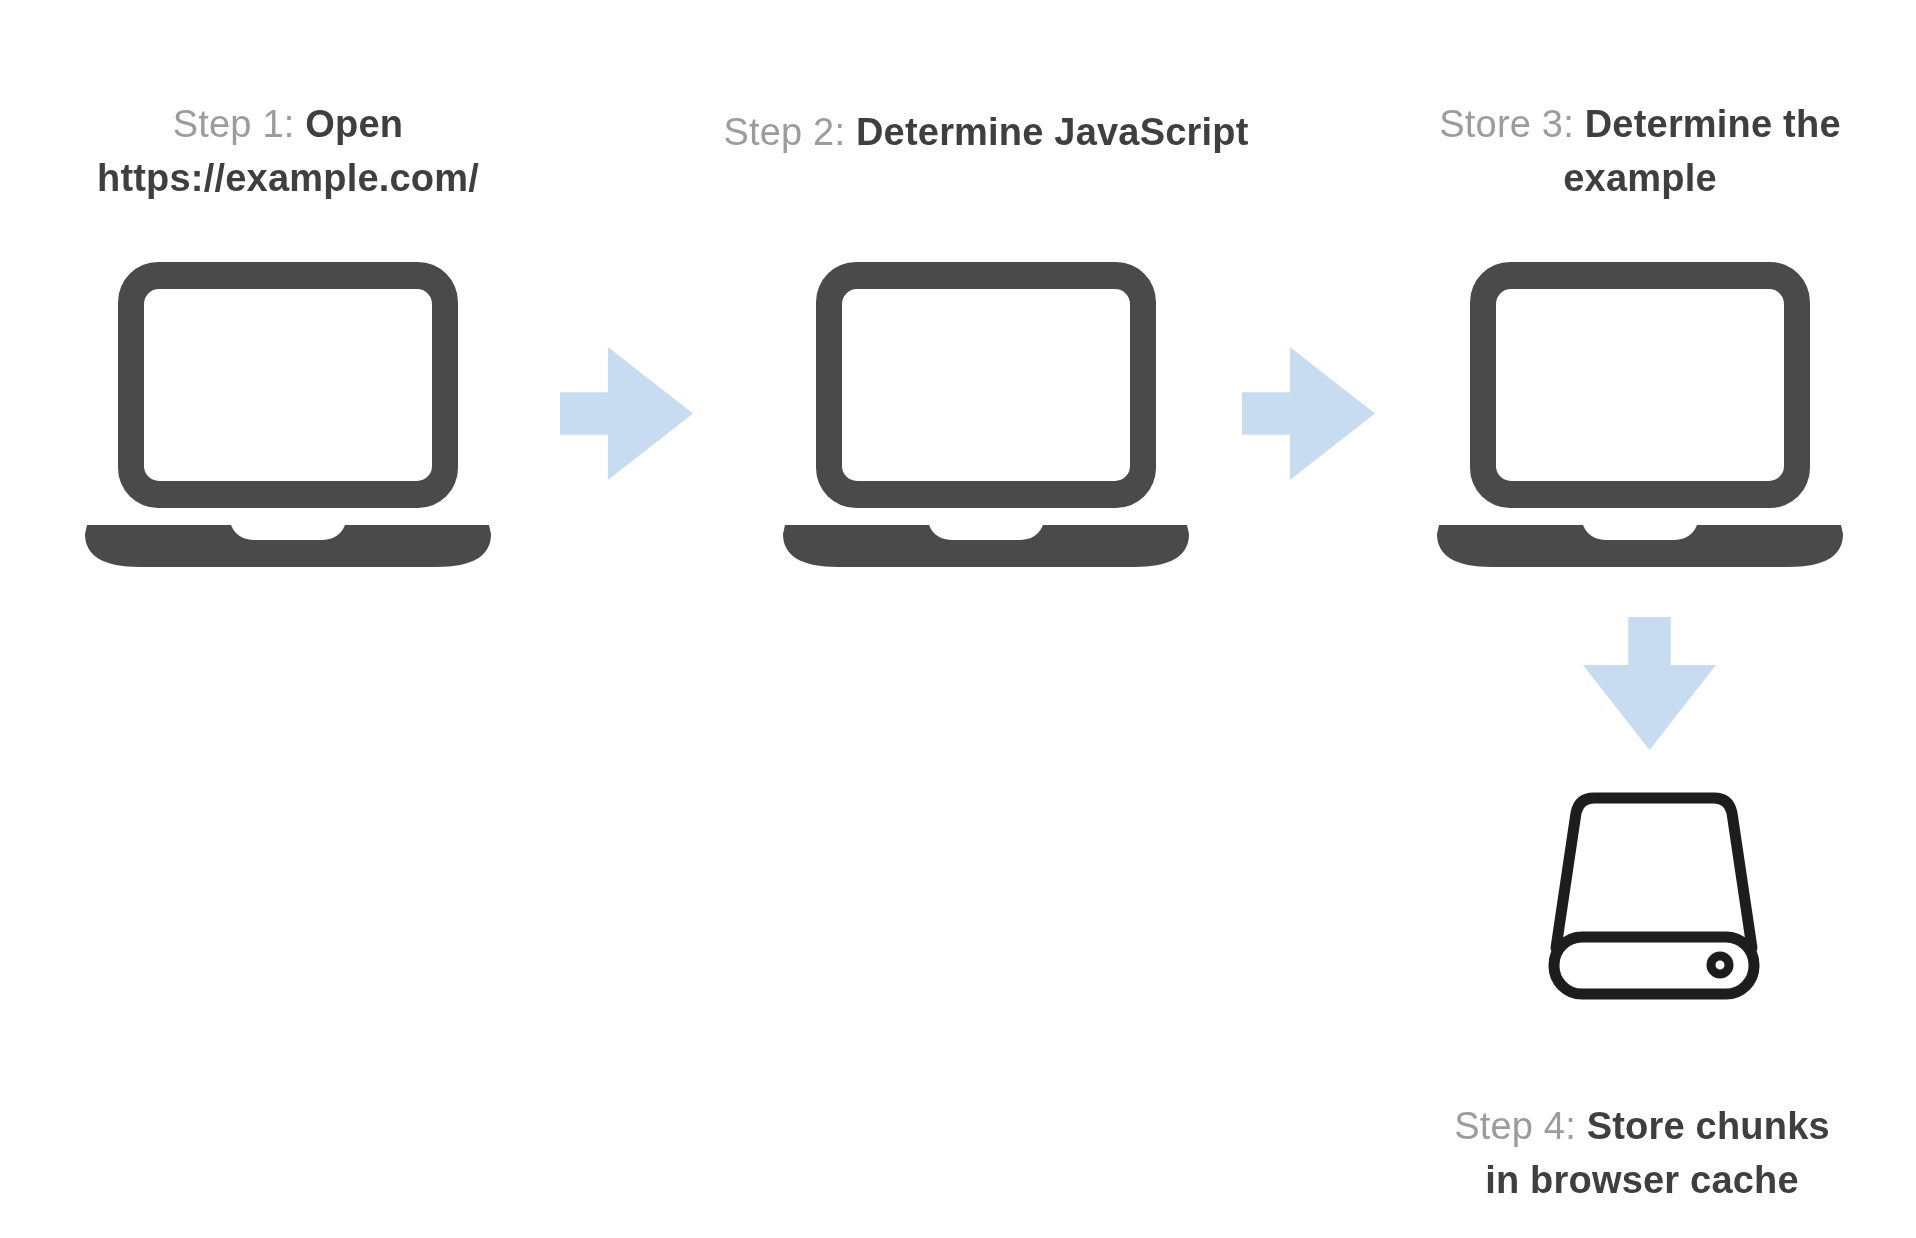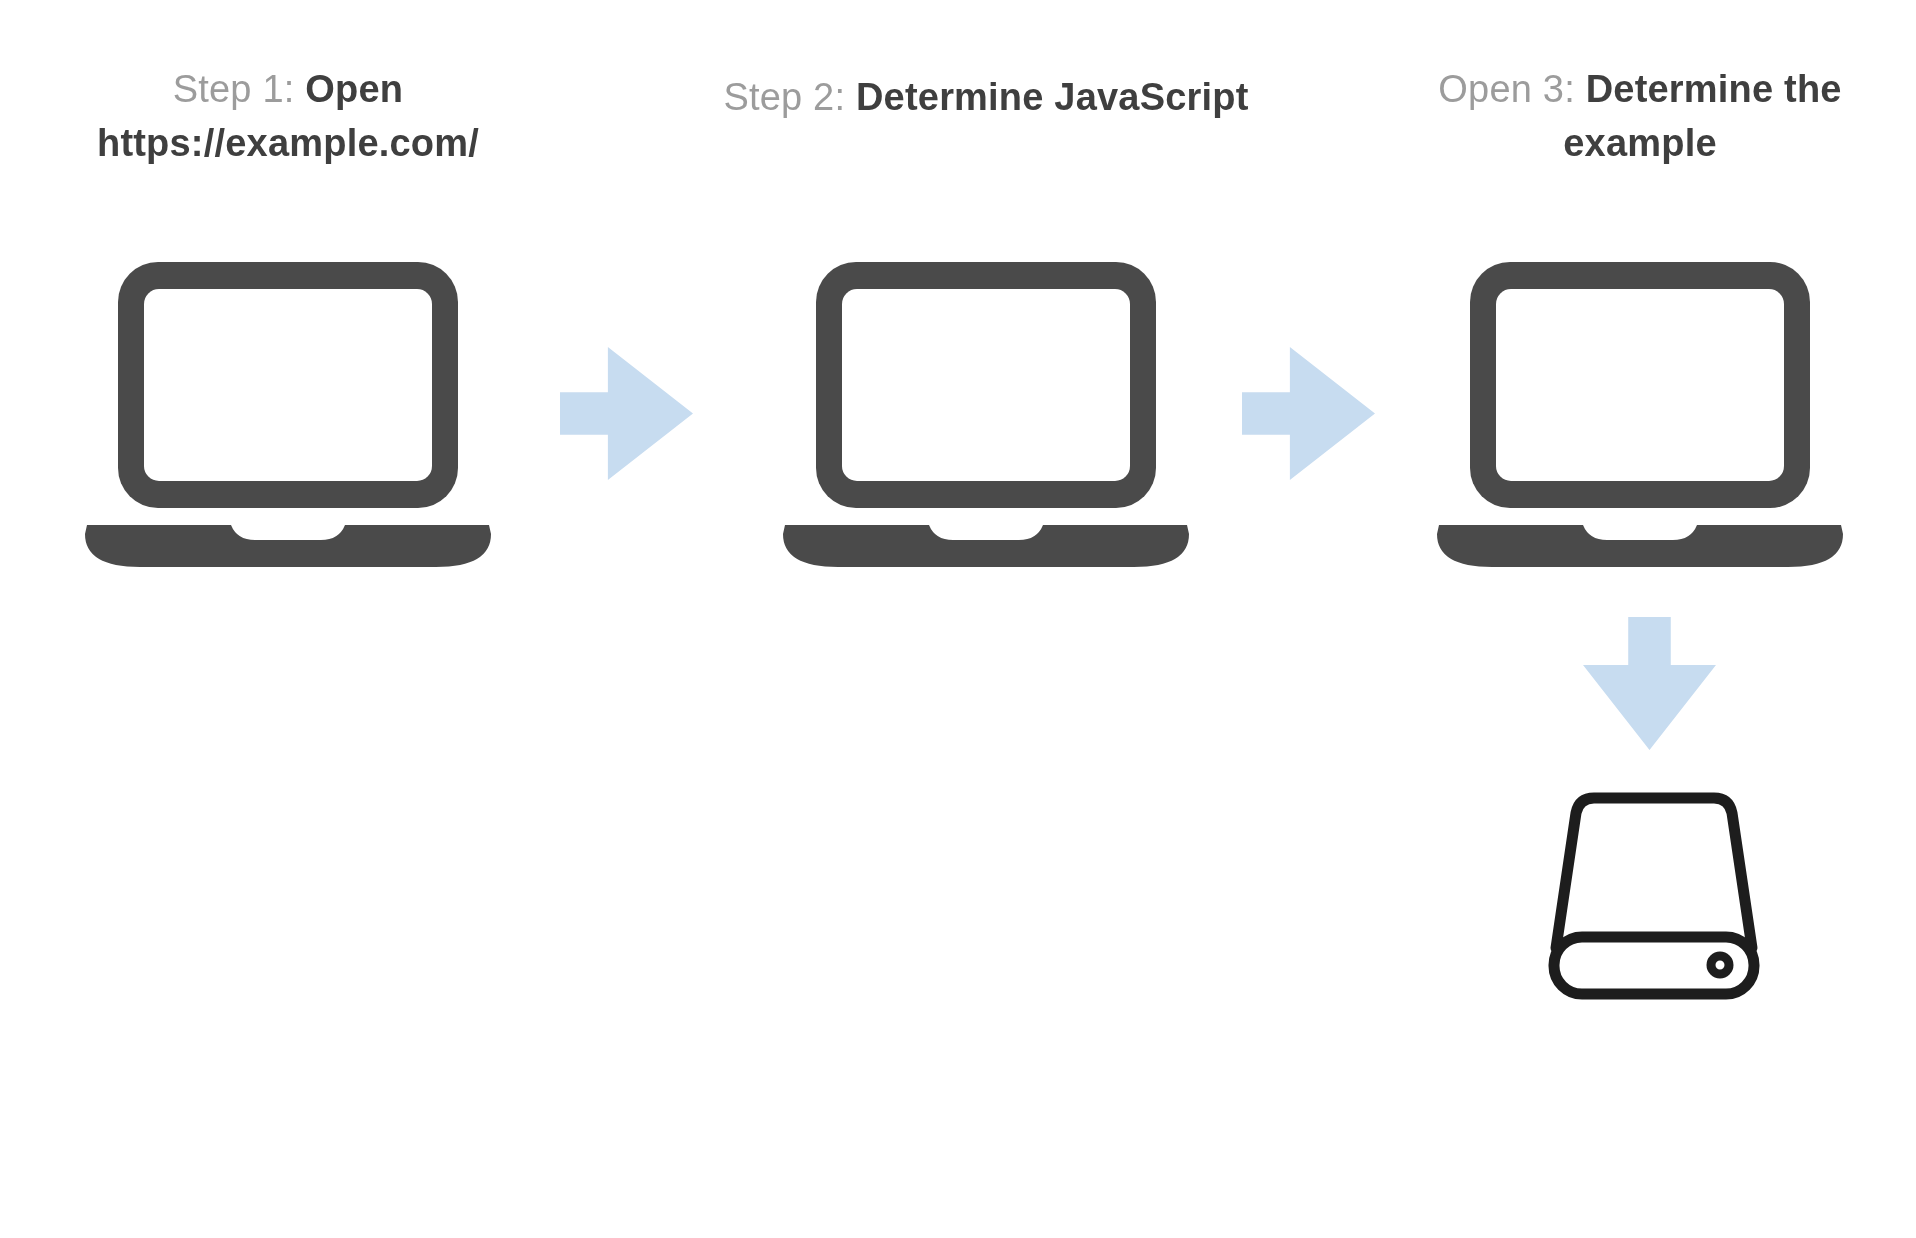--- a/index.html
+++ b/index.html
@@ -21,20 +21,21 @@
     overflow: hidden;
   }
   .label {
     position: absolute;
     text-align: center;
     font-size: 38px;
     line-height: 54px;
     font-weight: 700;
     color: var(--bold);
     letter-spacing: 0.2px;
+    margin-top: 35px;
   }
   .label .prefix {
     font-weight: 400;
     color: var(--prefix);
   }
   .icon-laptop {
     position: absolute;
     width: 408px;
     height: 305px;
   }
@@ -67,21 +68,21 @@
   <div class="label" style="left:28px; top:62px; width:520px">
     <div><span class="prefix">Step 1:</span> <span>Open</span></div>
     <div><span>https://example.com/</span></div>
   </div>
 
   <div class="label" style="left:666px; top:70px; width:640px">
     <div><span class="prefix">Step 2:</span> <span>Determine JavaScript</span></div>
   </div>
 
   <div class="label" style="left:1380px; top:62px; width:520px">
-    <div><span class="prefix">Open 3:</span> <span>Determine the</span></div>
+    <div><span class="prefix">Store 3:</span> <span>Determine the</span></div>
     <div><span>example</span></div>
   </div>
 
   <div class="icon-laptop" style="left:84px; top:262px">
     <svg viewBox="0 0 408 305" aria-hidden="true">
       <rect x="34" y="0" width="340" height="246" rx="40" style="fill:var(--laptop)"></rect>
       <rect x="60" y="27" width="288" height="192" rx="15" style="fill:var(--bg)"></rect>
       <path d="M 3 263 L 147 263 Q 153 278 171 278 L 237 278 Q 255 278 261 263 L 405 263 L 407 272 Q 407 305 352 305 L 56 305 Q 1 305 1 272 Z" style="fill:var(--laptop)"></path>
     </svg>
   </div>
@@ -109,14 +110,18 @@
   <div class="arrow-down" style="left:1583px; top:617px"></div>
 
   <div class="icon-drive" style="left:1548px; top:792px">
     <svg viewBox="0 0 212 208" aria-hidden="true">
       <path d="M 46 6 L 166 6 Q 181 6 184 21 L 204 156 L 8 156 L 28 21 Q 31 6 46 6 Z" style="fill:var(--bg); stroke:var(--drive); stroke-width:11; stroke-linejoin:round"></path>
       <rect x="6" y="145" width="200" height="57" rx="28" style="fill:var(--bg); stroke:var(--drive); stroke-width:11"></rect>
       <circle cx="172" cy="173" r="9" style="fill:var(--bg); stroke:var(--drive); stroke-width:9"></circle>
     </svg>
   </div>
 
+  <div class="label" style="left:1382px; top:1064px; width:520px">
+    <div><span class="prefix">Step 4:</span> <span>Store chunks</span></div>
+    <div><span>in browser cache</span></div>
+  </div>
 
 </div>
 
 </body></html>

